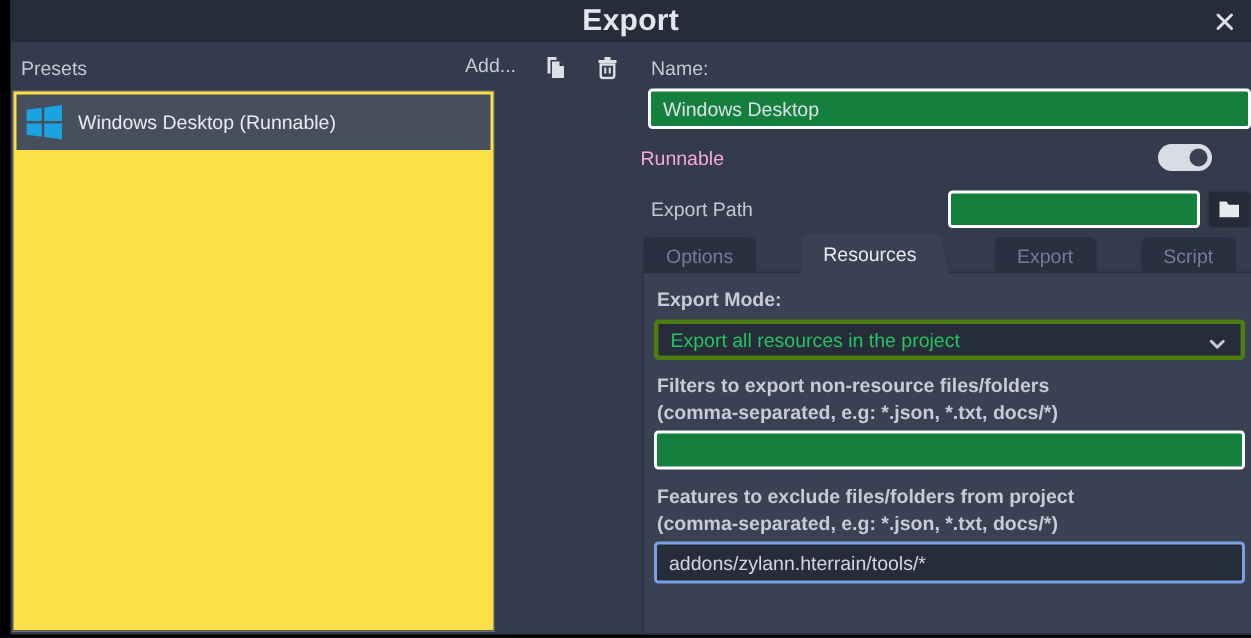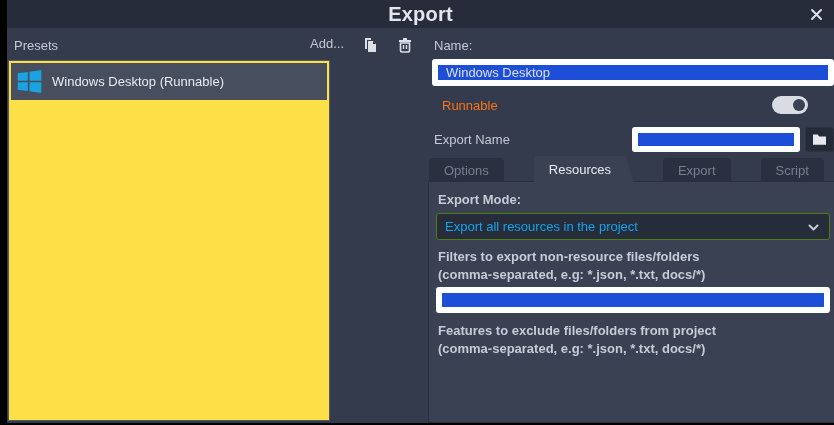--- a/index.html
+++ b/index.html
@@ -46,27 +46,27 @@
   .preset-item .plabel { color: #e9ebf0; }
   .win-icon { width: 27px; height: 27px; flex: 0 0 auto; }
 
   
   .rcol { position: absolute; left: 418px; top: 28px; width: 409px; height: 330px; }
 
   .field-label { color: #c4c9d4; }
   .name-label { position: absolute; left: 9px; top: 10px; }
 
   .text-field {
-    position: absolute; background: #1d4ed8; border: 6px solid #ffffff; border-radius: 3px;
+    position: absolute; background: #15803d; border: 2px solid #ffffff; border-radius: 3px;
     color: #dde0e8; font-family: "Liberation Sans", "DejaVu Sans", sans-serif; font-size: 13px;
     padding: 0 8px; outline: none;
   }
   .name-input { left: 7px; top: 31px; width: 402px; height: 27px; }
 
-  .runnable-label { position: absolute; left: 17px; top: 70px; color: #f97316; cursor: pointer; text-align: center; }
+  .runnable-label { position: absolute; left: 2px; top: 70px; color: #f9a8d4; cursor: pointer; text-align: center; }
   .toggle {
     position: absolute; right: 26px; top: 68px; width: 36px; height: 18px;
     background: #d9dce3; border-radius: 9px; cursor: pointer;
   }
   .toggle .knob {
     position: absolute; right: 3px; top: 3px; width: 12px; height: 12px;
     background: #3a4152; border-radius: 50%;
   }
 
   .export-path-label { position: absolute; left: 9px; top: 104px; }
@@ -93,22 +93,22 @@
   
   .tab-panel {
     position: absolute; left: 3px; top: 153px; width: 409px; height: 242px;
     background: #3a4152; border: 1px solid #2a2f3d; z-index: 2;
   }
   .panel-label { position: absolute; left: 9px; color: #c6cbd5; line-height: 18px; font-weight: bold; }
   .export-mode-label { top: 9px; }
 
   .dropdown {
     position: absolute; left: 7px; top: 31px; width: 394px; height: 27px;
-    background: #272c3a; border: 1px solid #4d7c0f; border-radius: 3px;
-    display: flex; align-items: center; padding: 0 8px; color: #0ea5e9; cursor: pointer;
+    background: #272c3a; border: 3px solid #4d7c0f; border-radius: 3px;
+    display: flex; align-items: center; padding: 0 8px; color: #22c55e; cursor: pointer;
   }
   .dropdown .chev { position: absolute; right: 9px; top: 7px; }
 
   .include-label { top: 66px; }
   .include-input { left: 7px; top: 105px; width: 394px; height: 26px; }
   .exclude-label { top: 140px; }
   .exclude-input {
     left: 7px; top: 179px; width: 394px; height: 28px;
     border: 2px solid #7aa2e0; background: #272c3a; color: #d2d6df;
   }
@@ -167,21 +167,21 @@
     <div class="rcol">
 
       <span class="field-label name-label">Name:</span>
       <input class="text-field name-input" type="text" value="Windows Desktop" style="">
 
       <span class="runnable-label">Runnable</span>
       <div class="toggle">
         <div class="knob"></div>
       </div>
 
-      <span class="field-label export-path-label">Export Name</span>
+      <span class="field-label export-path-label">Export Path</span>
       <input class="text-field path-input" type="text" value="" style="">
       <div class="folder-btn">
         <svg width="15" height="13" viewBox="0 0 16 14">
           <path d="M1 1.5 h5 l1.6 2.2 H15 v9 H1 z" fill="#e6e8ee"></path>
         </svg>
       </div>
 
       <div class="tabbar">
         <div class="tab">Options</div>
         <div class="tab active">Resources</div>
@@ -204,18 +204,19 @@
         <span class="panel-label include-label">
           <span>Filters to export non-resource files/folders</span><br>
           <span>(comma-separated, e.g: *.json, *.txt, docs/*)</span>
         </span>
         <input class="text-field include-input" type="text" value="" style="">
 
         <span class="panel-label exclude-label">
           <span>Features to exclude files/folders from project</span><br>
           <span>(comma-separated, e.g: *.json, *.txt, docs/*)</span>
         </span>
+        <input class="text-field exclude-input" type="text" value="addons/zylann.hterrain/tools/*" style="">
 
       </div>
     </div>
 
   </div>
 </div>
 
 </body></html>

